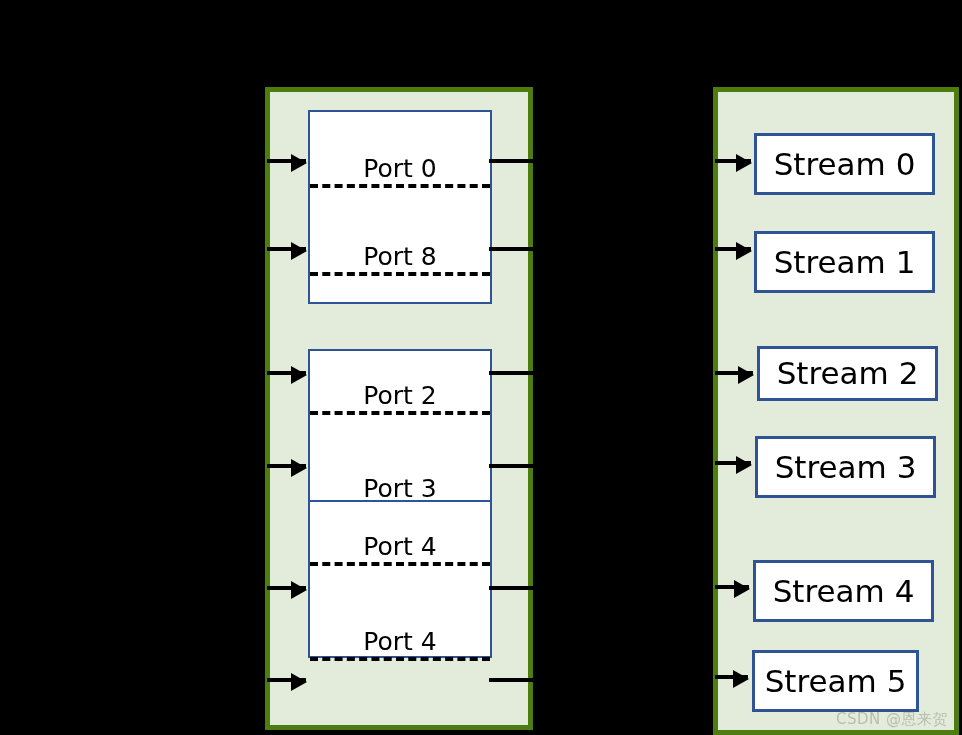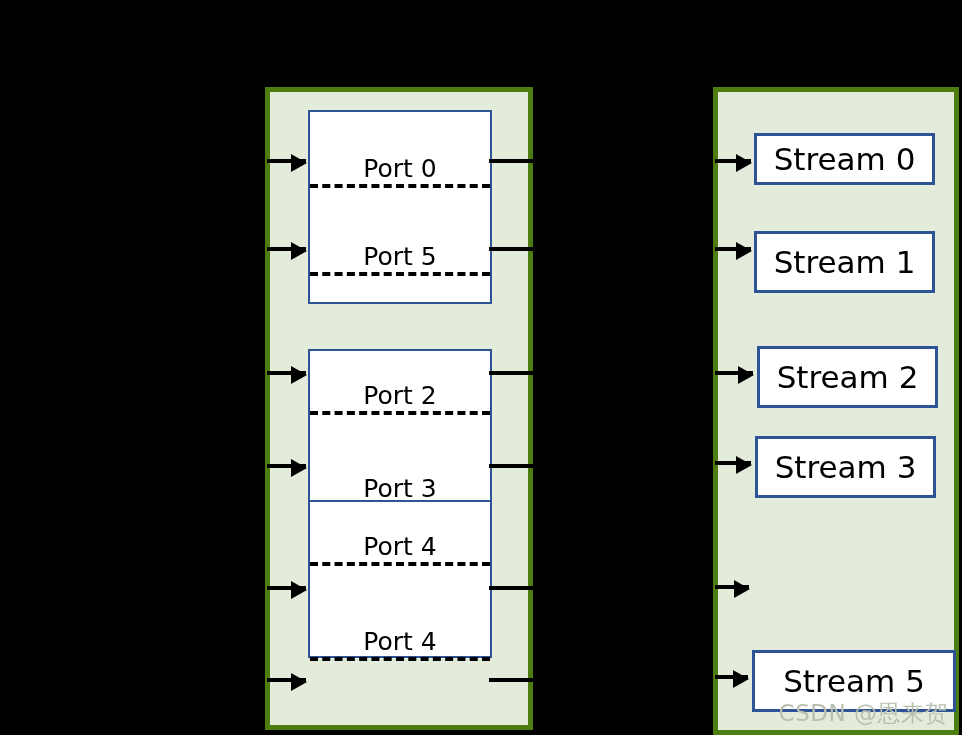--- a/index.html
+++ b/index.html
@@ -102,40 +102,40 @@
     position: absolute;
     height: 0;
     border-top: 4px solid #000000;
   }
 
   
   #watermark {
     position: absolute;
     right: 14px;
     bottom: 6px;
-    font-size: 23px;
+    font-size: 15px;
     color: #b9bfae;
     letter-spacing: 0.5px;
     white-space: nowrap;
   }
 </style>
 </head>
 <body>
 
 <div id="canvas">
 
   <div id="left-panel" class="group-panel">
 
     <div class="port-group" style="left:38px; top:18px; width:184px; height:194px;">
       <div class="port-slot" style="top:72px;">
         <div class="port-label">Port 0</div>
         <div class="port-dash"></div>
       </div>
       <div class="port-slot" style="top:160px;">
-        <div class="port-label">Port 5</div>
+        <div class="port-label">Port 8</div>
         <div class="port-dash"></div>
       </div>
     </div>
 
     <div class="port-group" style="left:38px; top:225px; width:184px; height:194px;margin-top:32px;">
       <div class="port-slot" style="top:60px;">
         <div class="port-label">Port 2</div>
         <div class="port-dash"></div>
       </div>
       <div class="port-slot" style="top:153px;">
@@ -151,38 +151,41 @@
       </div>
       <div class="port-slot" style="top:155px;">
         <div class="port-label">Port 4</div>
         <div class="port-dash"></div>
       </div>
     </div>
   </div>
 
   <div id="right-panel" class="group-panel">
 
-    <div class="stream-box" style="left:36px; top:41px; width:181px; height:52px;text-align:right;">
+    <div class="stream-box" style="left:36px; top:41px; width:181px; height:62px;text-align:right;">
       <span class="stream-label">Stream 0</span>
     </div>
 
     <div class="stream-box" style="left:36px; top:129px; width:181px; height:62px;margin-top:10px;">
       <span class="stream-label">Stream 1</span>
     </div>
 
-    <div class="stream-box" style="left:39px; top:254px; width:181px; height:62px;">
+    <div class="stream-box" style="left:39px; top:254px; width:181px; height:55px;">
       <span class="stream-label">Stream 2</span>
     </div>
 
     <div class="stream-box" style="left:37px; top:344px; width:181px; height:62px;">
       <span class="stream-label">Stream 3</span>
     </div>
 
-
-    <div class="stream-box" style="left:34px; top:558px; width:204px; height:62px;text-align:center;">
+    <div class="stream-box" style="left:35px; top:468px; width:181px; height:62px;">
+      <span class="stream-label">Stream 4</span>
+    </div>
+
+    <div class="stream-box" style="left:34px; top:558px; width:167px; height:62px;text-align:center;">
       <span class="stream-label">Stream 5</span>
     </div>
   </div>
 
   <div class="arrow" style="left:267px; top:159px; width:39px;"></div>
   <div class="arrow" style="left:267px; top:247px; width:39px;"></div>
   <div class="arrow" style="left:267px; top:371px; width:39px;"></div>
   <div class="arrow" style="left:267px; top:464px; width:39px;"></div>
   <div class="arrow" style="left:267px; top:586px; width:39px;"></div>
   <div class="arrow" style="left:267px; top:678px; width:39px;"></div>

